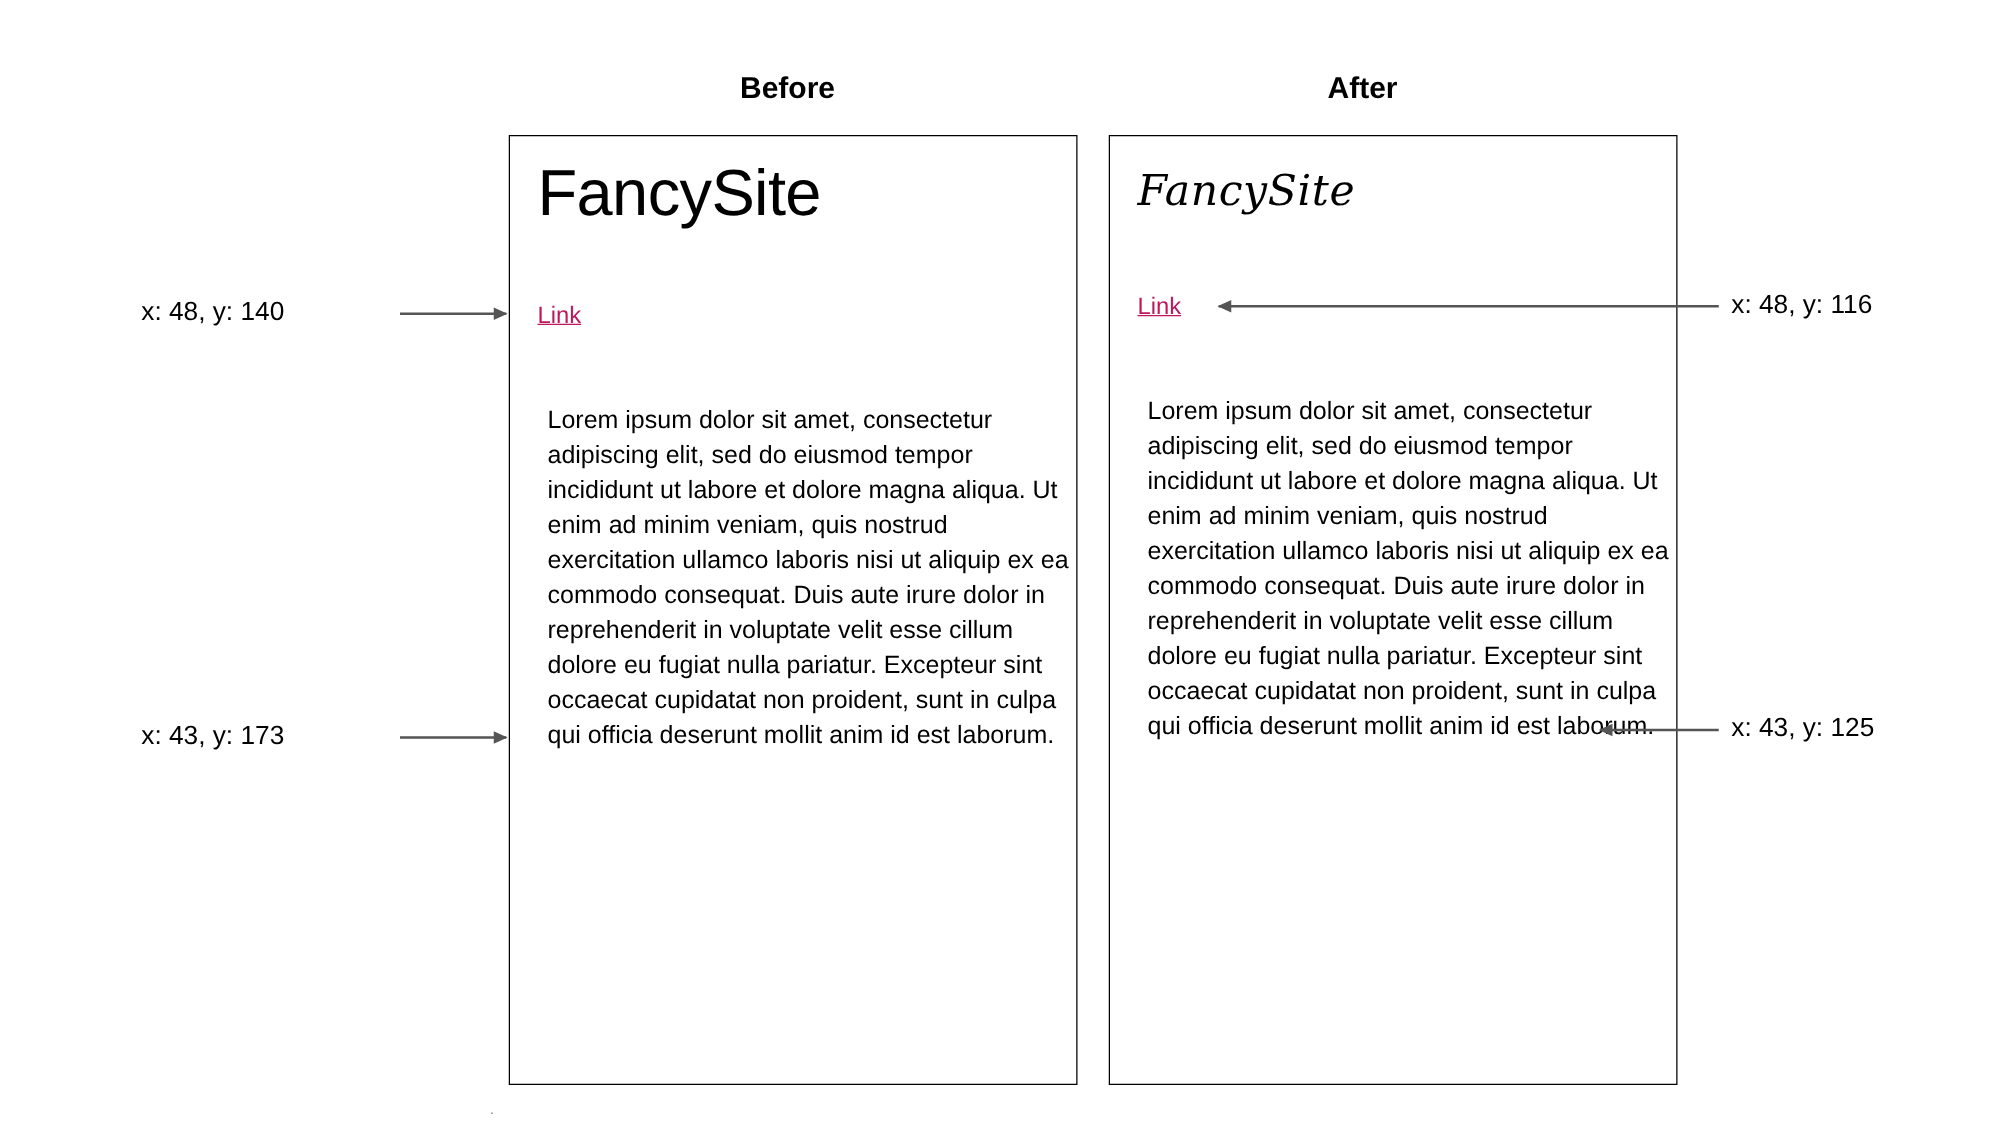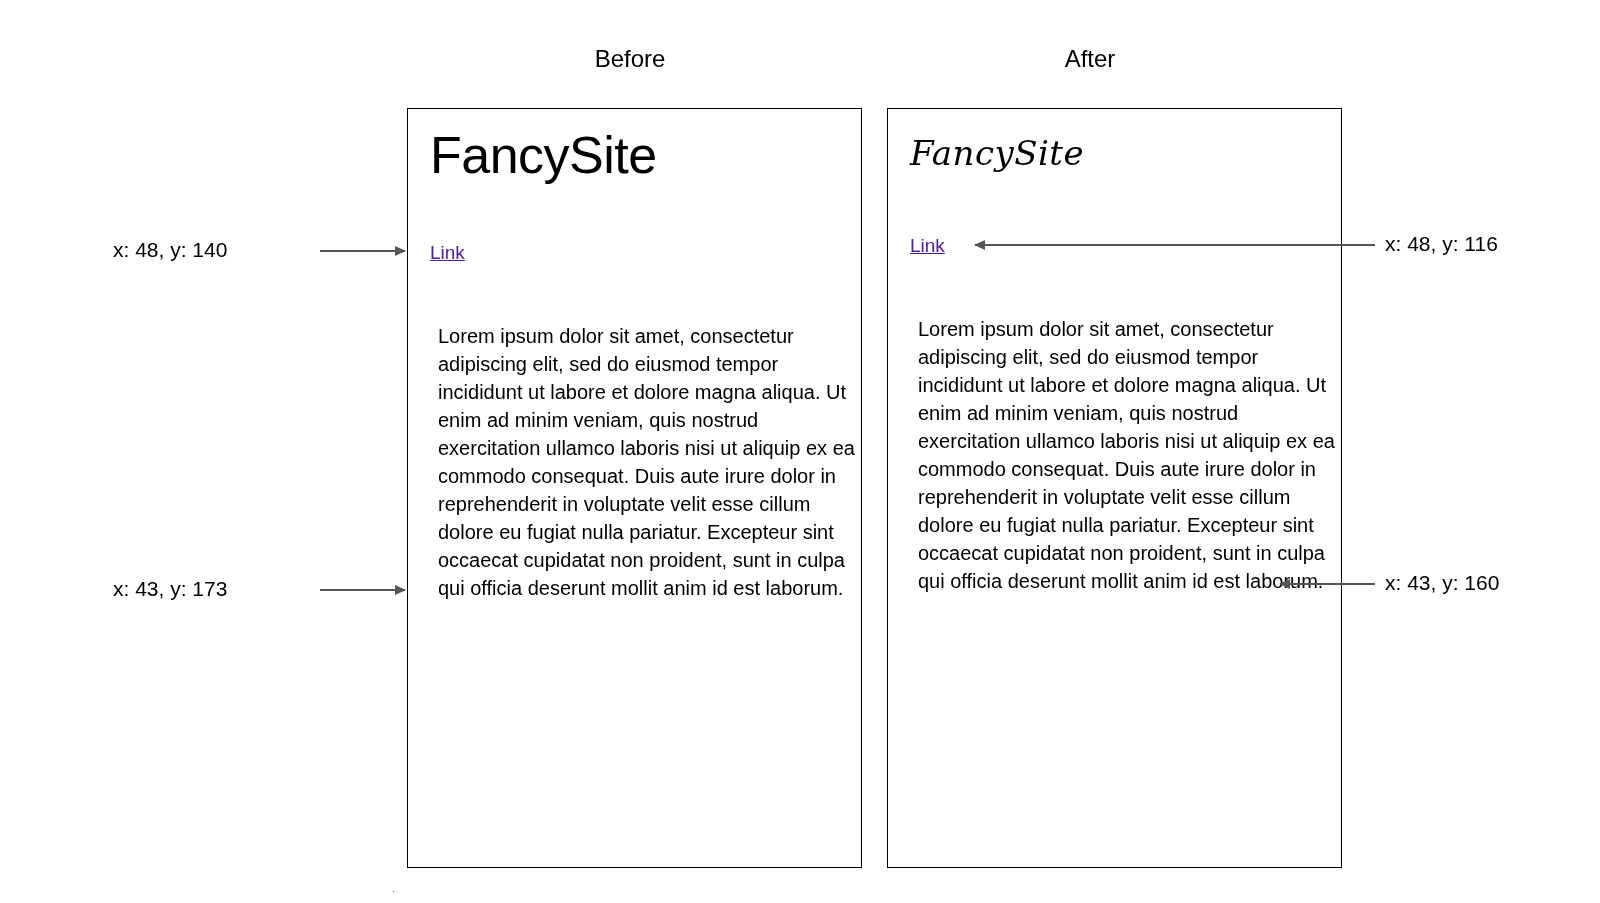--- a/index.html
+++ b/index.html
@@ -12,23 +12,24 @@
     height: 903px;
     position: relative;
     font-family: "Liberation Sans", sans-serif;
     color: #000000;
     overflow: hidden;
   }
 
   .panel-heading {
     position: absolute;
     font-size: 24px;
-    font-weight: normal;
+    font-weight: bold;
     text-align: center;
     width: 300px;
+    margin-top: 12px;
   }
   #heading-before { left: 480px; top: 45px; }
   #heading-after  { left: 940px; top: 45px; text-align: center; }
 
   .browser-frame {
     position: absolute;
     border: 1.5px solid #000000;
     background: #ffffff;
     box-sizing: border-box;
   }
@@ -54,21 +55,21 @@
     font-size: 34px;
     line-height: 1.1;
     letter-spacing: 0.5px;
   }
 
   .site-link {
     position: absolute;
     left: 22px;
     font-size: 19px;
     text-decoration: underline;
-    color: #4c1d95;
+    color: #be185d;
     white-space: nowrap;
   }
   .site-link.before-link { top: 133px; }
   .site-link.after-link  { top: 126px; }
 
   .body-copy {
     position: absolute;
     left: 30px;
     width: 420px;
     font-size: 20px;
@@ -136,20 +137,20 @@
 
 <div class="browser-frame" id="frame-after">
   <div class="site-title fancy">FancySite</div>
   <a class="site-link after-link" href="#">Link</a>
   <div class="body-copy after-copy">Lorem ipsum dolor sit amet, consectetur adipiscing elit, sed do eiusmod tempor incididunt ut labore et dolore magna aliqua. Ut enim ad minim veniam, quis nostrud exercitation ullamco laboris nisi ut aliquip ex ea commodo consequat. Duis aute irure dolor in reprehenderit in voluptate velit esse cillum dolore eu fugiat nulla pariatur. Excepteur sint occaecat cupidatat non proident, sunt in culpa qui officia deserunt mollit anim id est laborum.</div>
 </div>
 
 <div class="coord-label" id="coord-before-link">x: 48, y: 140</div>
 <div class="coord-label" id="coord-before-text">x: 43, y: 173</div>
 <div class="coord-label" id="coord-after-link">x: 48, y: 116</div>
-<div class="coord-label" id="coord-after-text">x: 43, y: 160</div>
+<div class="coord-label" id="coord-after-text">x: 43, y: 125</div>
 
 <div class="arrow right" id="arrow-before-link"></div>
 <div class="arrow right" id="arrow-before-text"></div>
 <div class="arrow left" id="arrow-after-link"></div>
 <div class="arrow left" id="arrow-after-text"></div>
 
 <div class="tiny-mark">.</div>
 
 </body></html>

